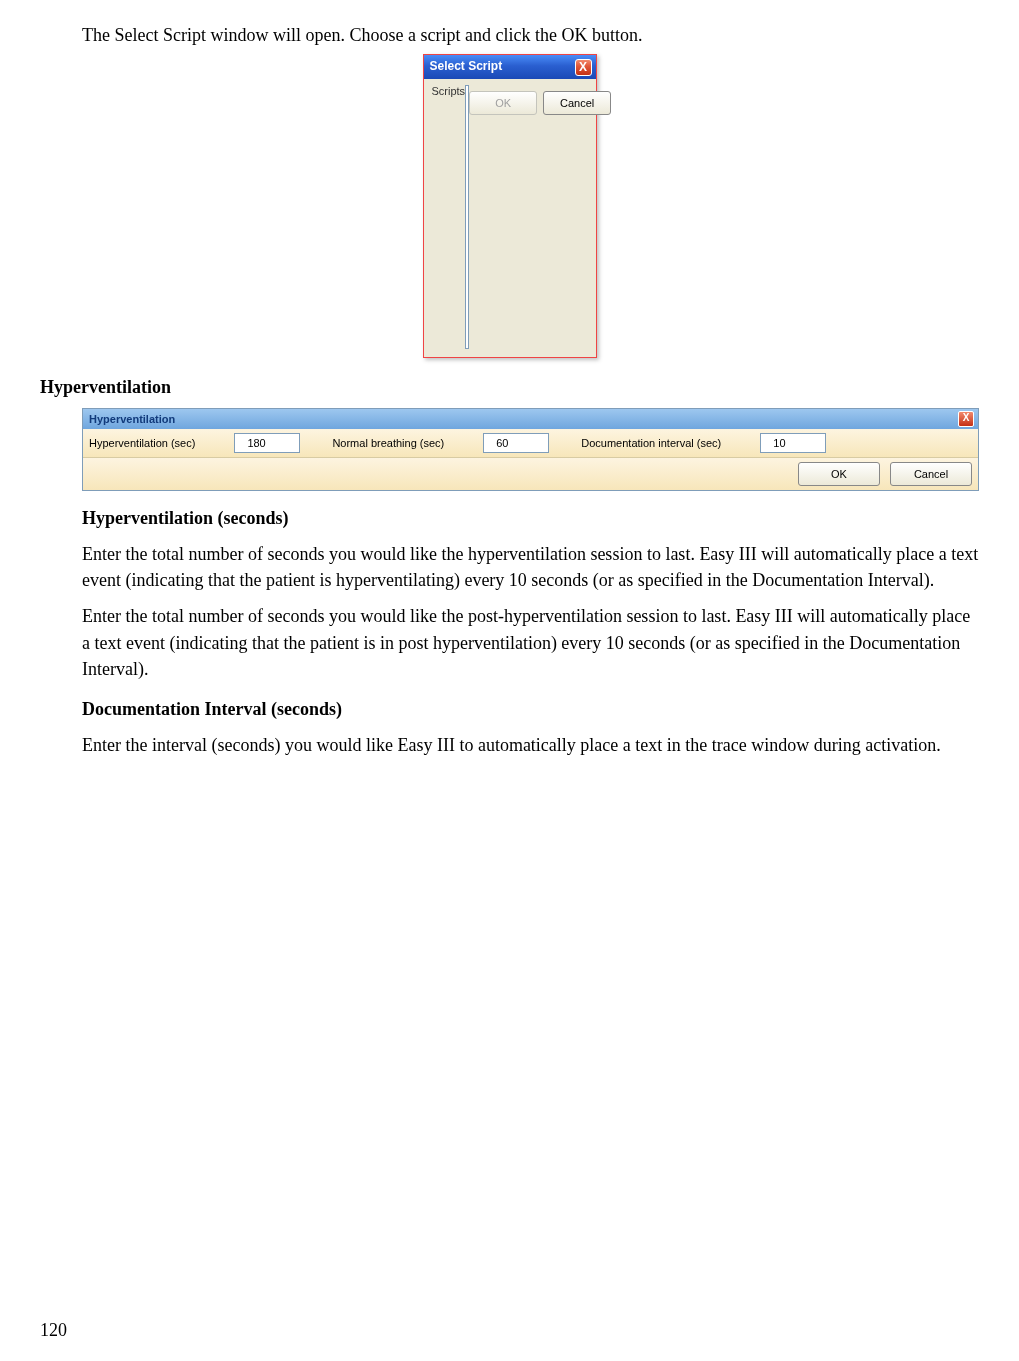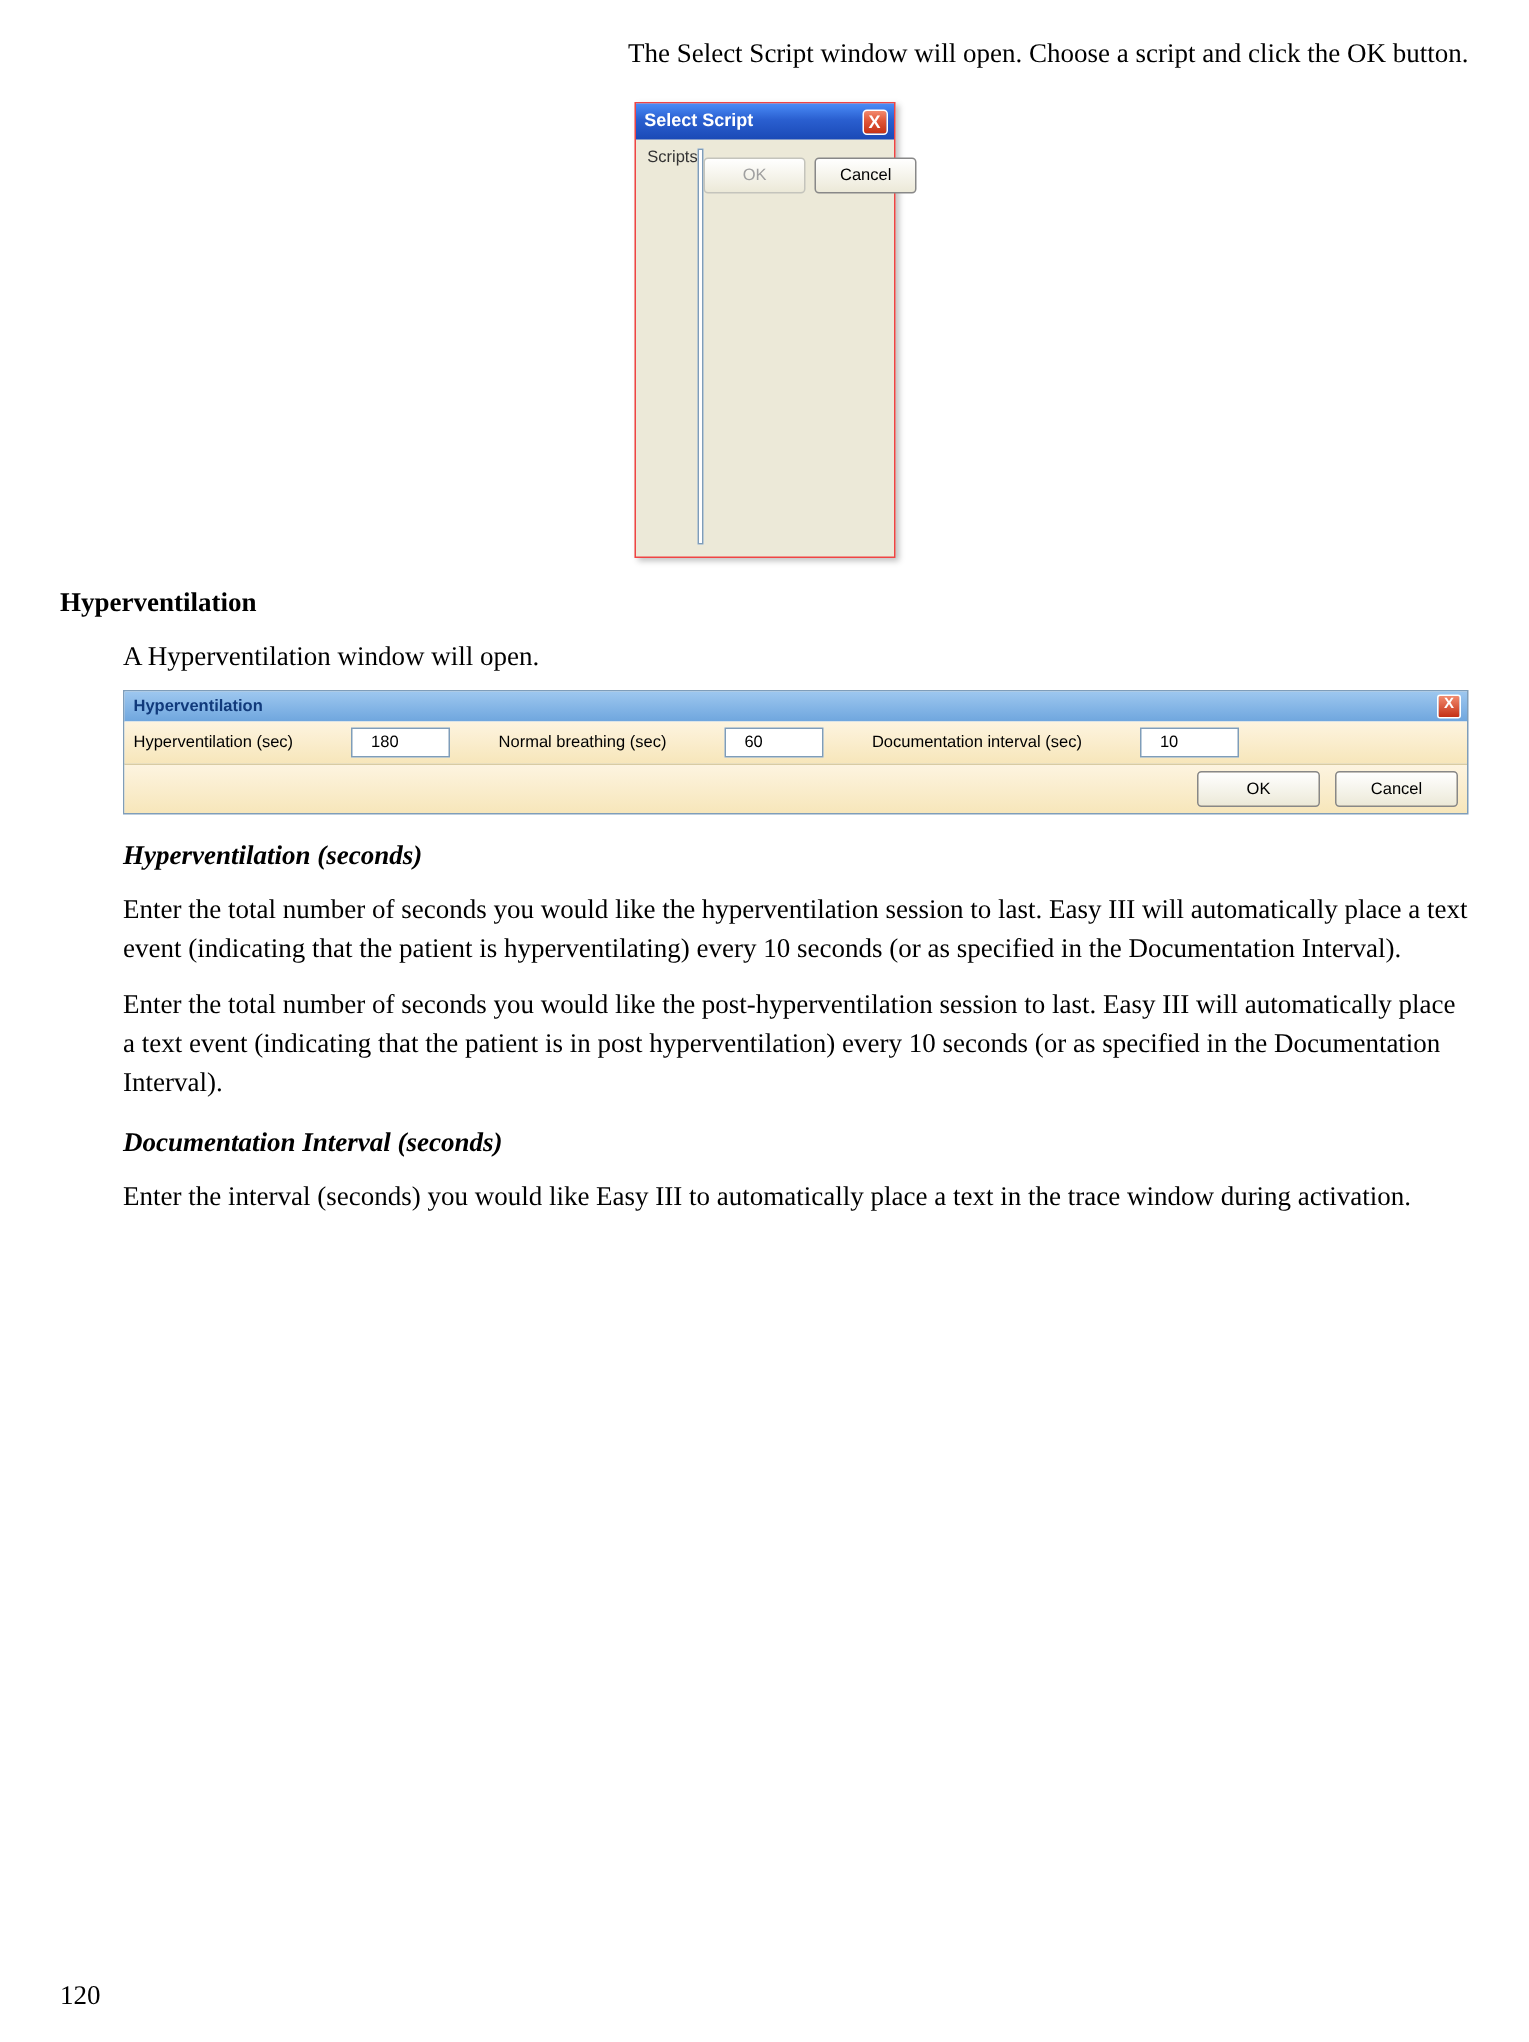--- a/index.html
+++ b/index.html
@@ -6,24 +6,24 @@
       font-family: "Palatino Linotype", "Book Antiqua", Palatino, serif;
       font-size: 18px;
       line-height: 1.45;
       color: #000;
       background: #fff;
       margin: 0;
       padding: 12px 40px 20px 40px;
       width: 1019px;
       box-sizing: border-box;
     }
-    .intro-text { margin-left: 42px; margin-bottom: 20px; text-align: right; }
+    .intro-text { margin-left: 42px; margin-bottom: 6px; }
     p { margin: 10px 0; }
     .content { margin-left: 42px; }
-    strong.h { font-weight: 700; display: block; margin-top: 14px; margin-bottom: 6px; font-style: italic; }
+    strong.h { font-weight: 700; display: block; margin-top: 14px; margin-bottom: 6px; }
     .section-title { font-weight: 700; margin: 16px 0 8px 0; }
 
     
     .ss-wrap { display: flex; justify-content: center; margin: 6px 0 14px; }
     .ss-dialog {
       width: 172px; height: 302px;
       border: 1px solid #ef4444;
       background: #ECE9D8;
       box-shadow: 2px 2px 4px rgba(0,0,0,0.25);
     }
@@ -140,21 +140,20 @@
         <div class="ss-btn disabled">OK</div>
         <div class="ss-btn">Cancel</div>
       </div>
     </div>
   </div>
 </div>
 
 <div class="section-title">Hyperventilation</div>
 
 <div class="content">
-  <p>A Hyperventilation window will open.</p>
 
   <div class="hv-bar">
     <div class="hv-title">
       <span>Hyperventilation</span>
       <span class="spacer"></span>
       <div class="hv-close">X</div>
     </div>
     <div class="hv-row">
       <span>Hyperventilation (sec)</span>
       <input type="text" value="180" style="">

